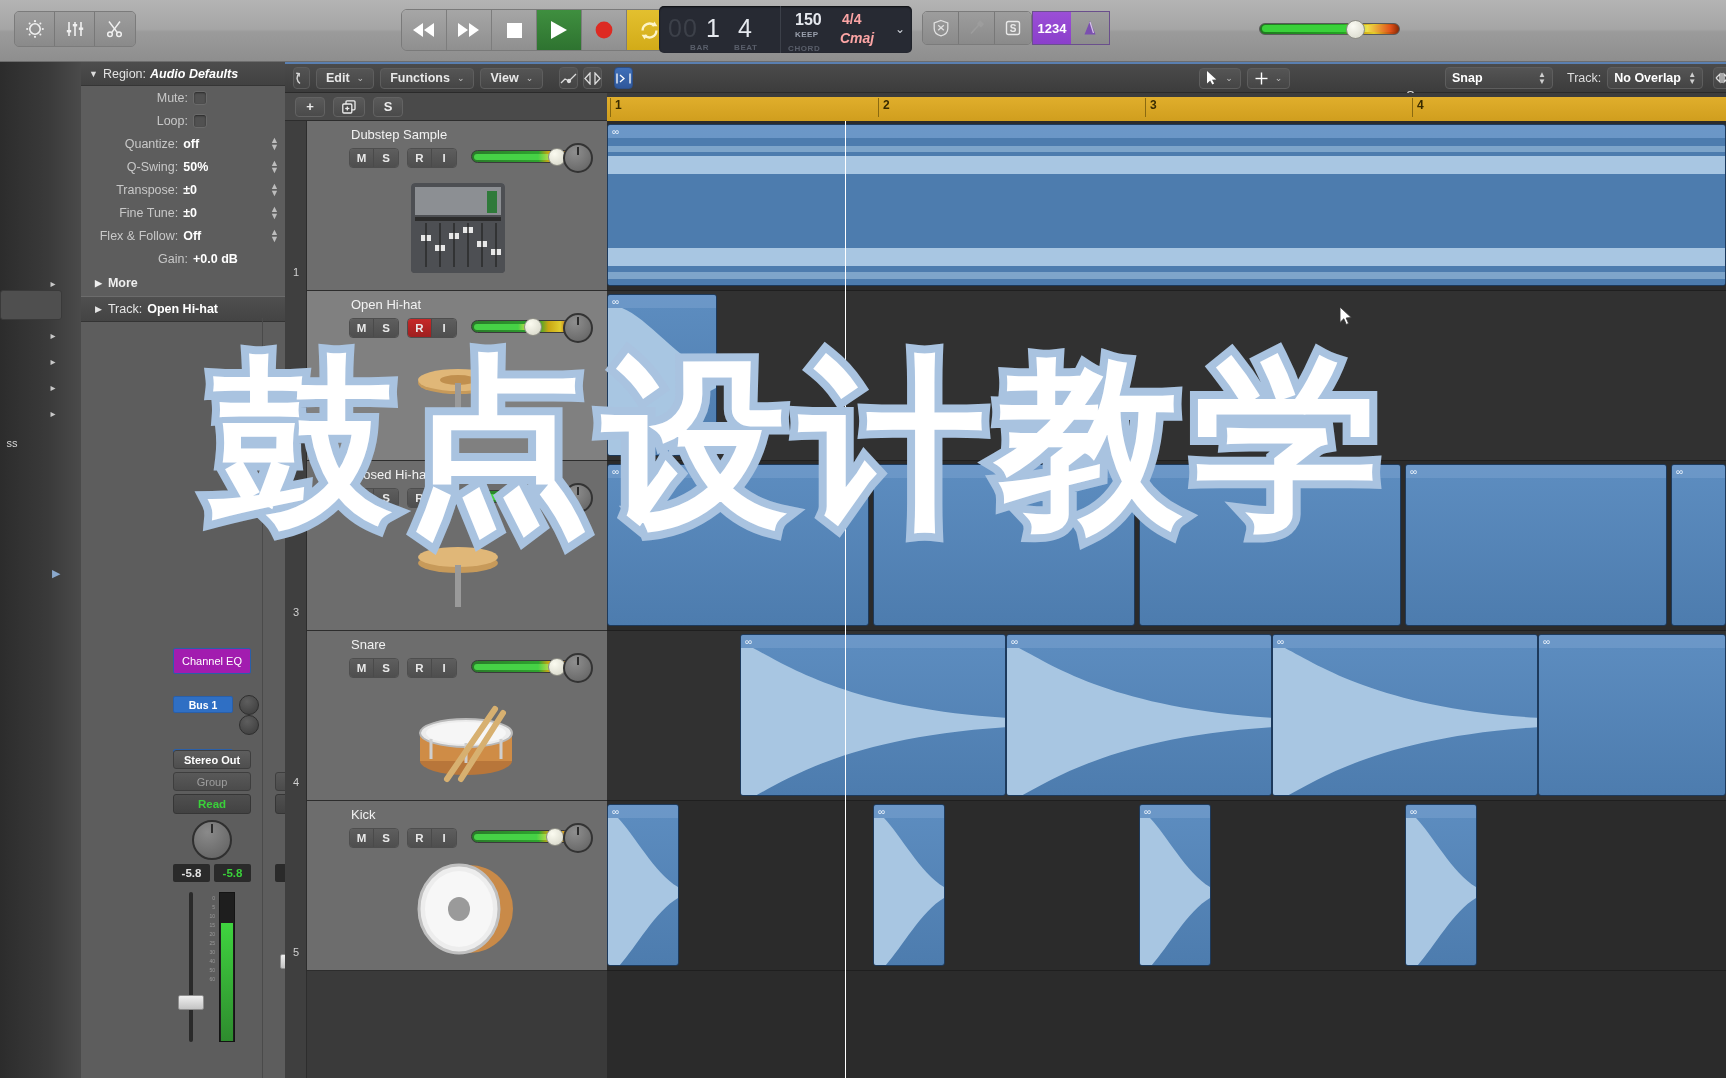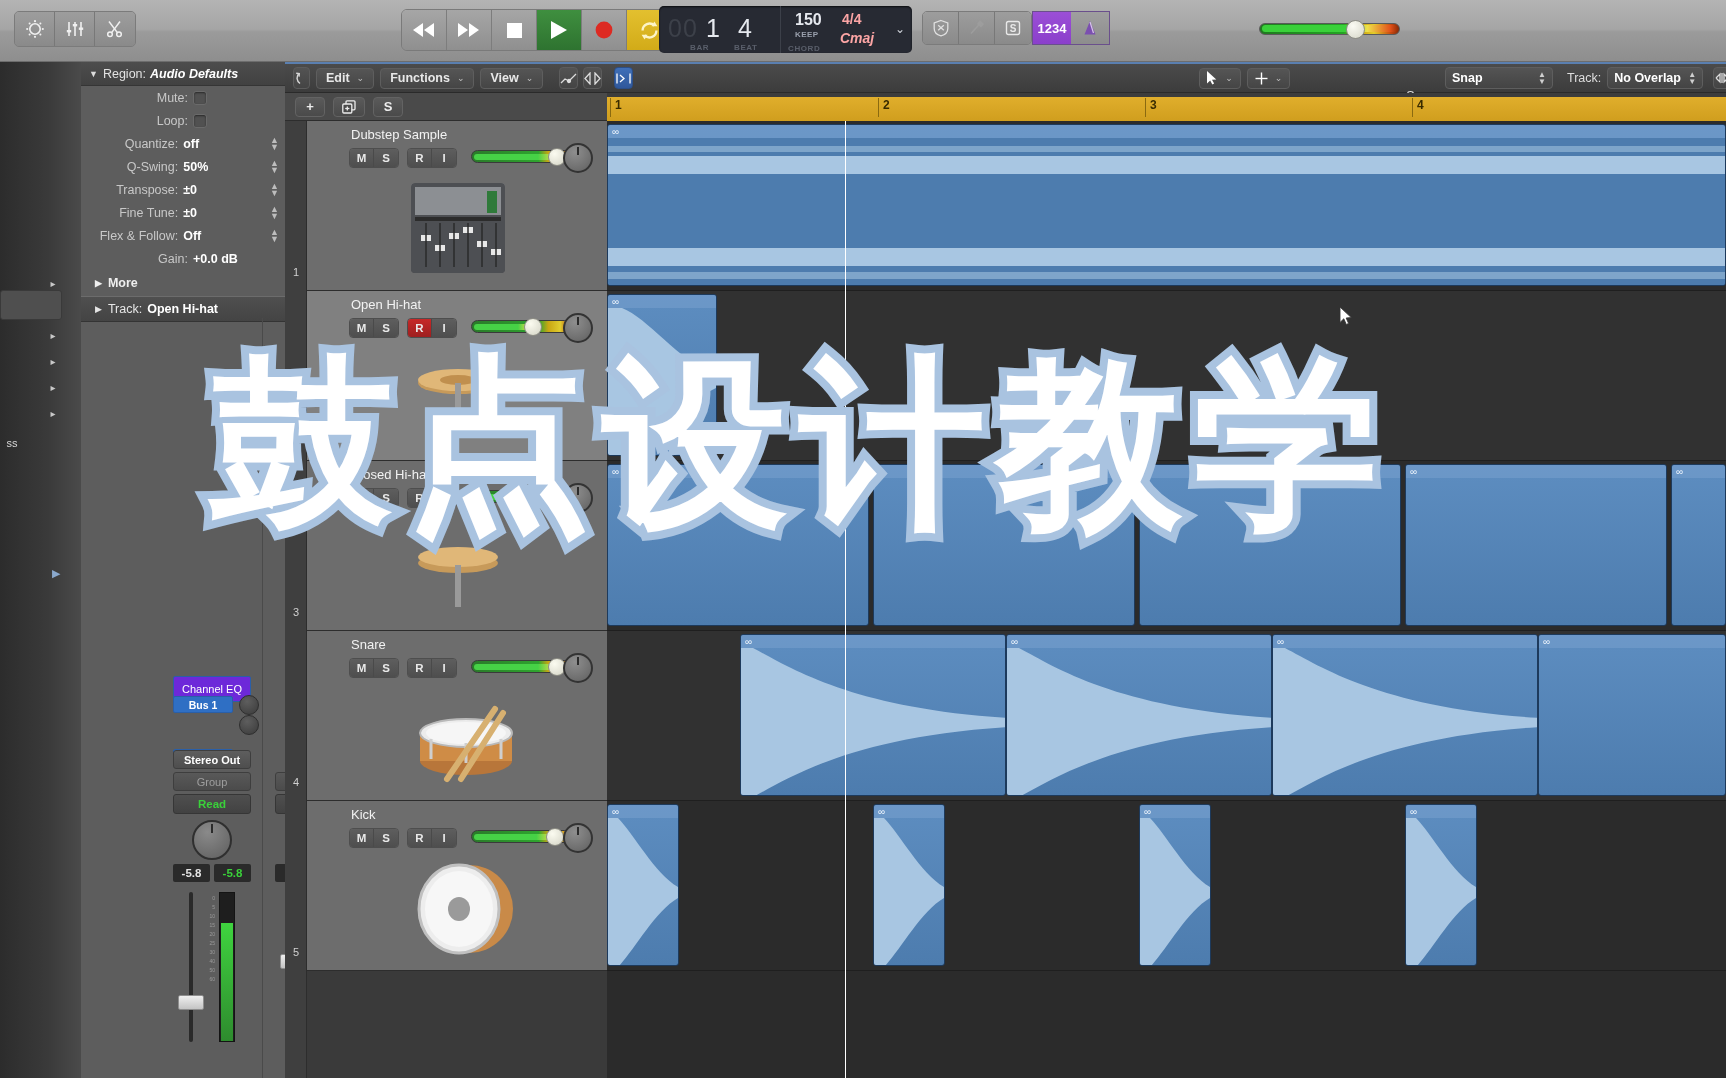--- a/index.html
+++ b/index.html
@@ -93,22 +93,22 @@
     background:linear-gradient(to bottom,#4f4f4f,#444); border-top:1px solid #6c6c6c;
     border-bottom:1px solid #343434; color:#e6e6e6; font-size:12.5px; }
   .itrack .tri { margin-right:6px; font-size:9px; }
   .itrack b { color:#fff; margin-left:5px; }
 
   
   .strips { position:absolute; left:80px; top:256px; width:205px; height:760px; display:flex; }
   .strip { width:102px; border-right:1px solid #4a4a4a; position:relative; padding-top:4px; }
   .strip.two { width:103px; border-right:none; }
   .eq-slot { position:absolute; left:12px; top:330px; width:78px; height:26px;
-    background:#6d28d9; border:1px solid #2a5fa8; border-radius:2px; color:#fff;
-    font-size:11px; display:flex; align-items:center; justify-content:center;margin-top:28px; }
+    background:#a21caf; border:1px solid #2a5fa8; border-radius:2px; color:#fff;
+    font-size:11px; display:flex; align-items:center; justify-content:center; }
   .send { position:absolute; left:12px; width:60px; height:17px; background:#2f6fc4;
     border:1px solid #2a5fa8; border-radius:2px; color:#fff; font-size:10.5px;
     display:flex; align-items:center; justify-content:center; font-weight:bold; }
   .knob-sm { position:absolute; width:20px; height:20px; border-radius:50%;
     background:radial-gradient(circle at 40% 30%,#5e5e5e,#3a3a3a);
     border:1px solid #2e2e2e; }
   .out-btn { position:absolute; left:12px; width:78px; height:19px; border-radius:3px;
     background:linear-gradient(to bottom,#5e5e5e,#4e4e4e); border:1px solid #3e3e3e;
     color:#fff; font-size:11px; display:flex; align-items:center; justify-content:center;
     font-weight:bold; }

